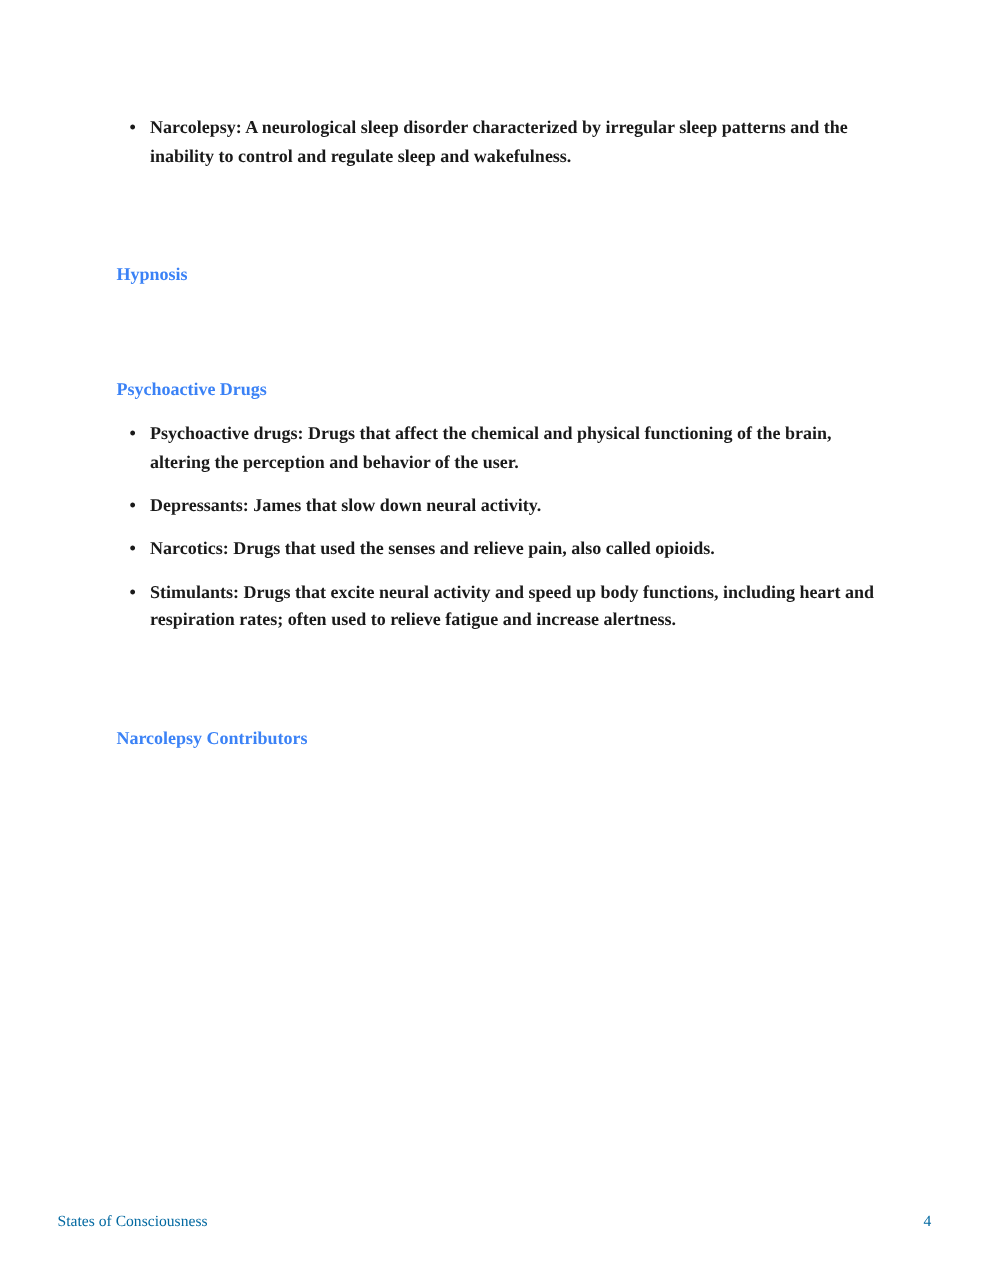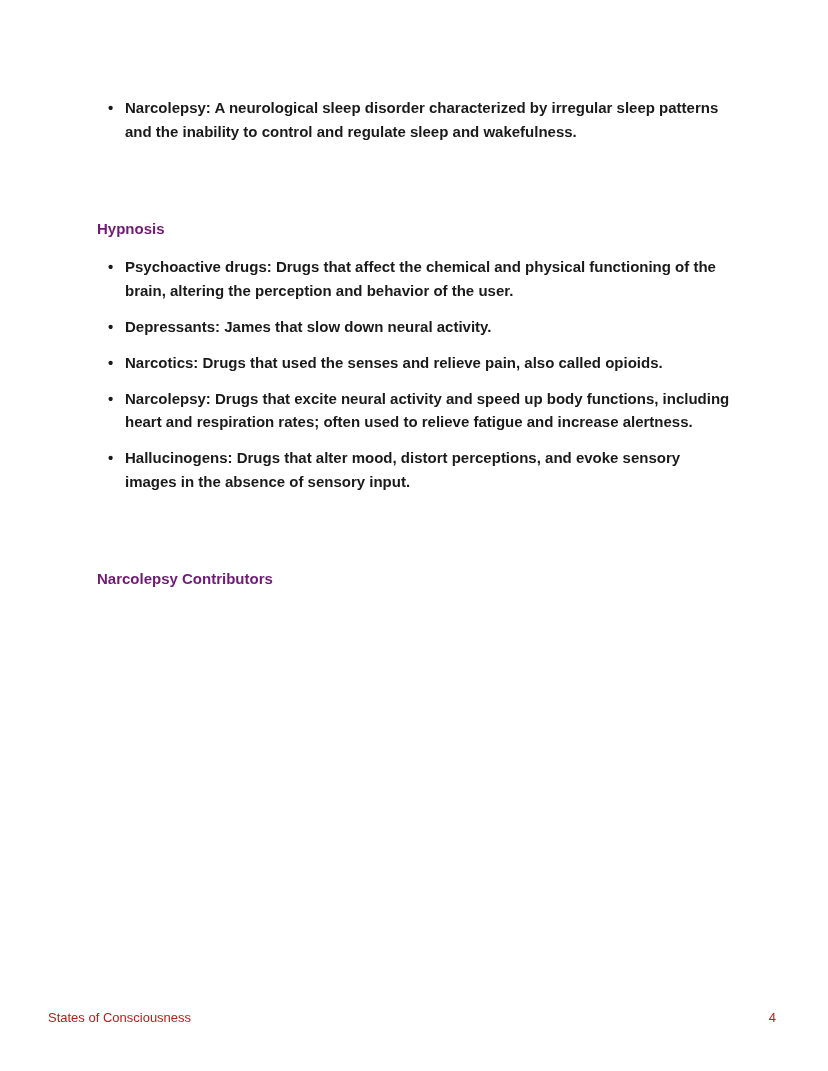--- a/index.html
+++ b/index.html
@@ -5,36 +5,36 @@
   html, body {
     margin: 0;
     padding: 0;
     background: #ffffff;
   }
   .page {
     position: relative;
     width: 824px;
     height: 1071px;
     background: #ffffff;
-    font-family: Liberation Sans, sans-serif;
+    font-family: Liberation Serif, serif;
     overflow: hidden;
   }
   .content {
     position: absolute;
     top: 96px;
     left: 97px;
     width: 638px;
     color: #1a1a1a;
   }
   .document-section { margin: 0; }
   .section-heading {
     font-size: 15px;
     line-height: 20px;
     font-weight: 700;
-    color: #701a75;
+    color: #3b82f6;
     margin: 76px 0 16px 0;
   }
   .bullet-list {
     list-style: none;
     margin: 0;
     padding: 0;
   }
   .bullet-item {
     position: relative;
     padding-left: 28px;
@@ -54,43 +54,43 @@
     position: absolute;
     left: 48px;
     right: 48px;
     top: 1010px;
     display: flex;
     justify-content: space-between;
     align-items: baseline;
     font-size: 13px;
     line-height: 16px;
     font-weight: 400;
-    color: #b91c1c;
+    color: #0369a1;
   }
 </style>
 </head>
 <body>
 
 <div class="page">
   <main class="content" id="content">
       <section class="document-section">
         <ul class="bullet-list">
           <li class="bullet-item">Narcolepsy: A neurological sleep disorder characterized by irregular sleep patterns and the inability to control and regulate sleep and wakefulness.</li>
         </ul>
       </section>
       <section class="document-section">
         <h2 class="section-heading">Hypnosis</h2>
       </section>
       <section class="document-section">
+        <h2 class="section-heading">Psychoactive Drugs</h2>
         <ul class="bullet-list">
           <li class="bullet-item">Psychoactive drugs: Drugs that affect the chemical and physical functioning of the brain, altering the perception and behavior of the user.</li>
           <li class="bullet-item">Depressants: James that slow down neural activity.</li>
           <li class="bullet-item">Narcotics: Drugs that used the senses and relieve pain, also called opioids.</li>
-          <li class="bullet-item">Narcolepsy: Drugs that excite neural activity and speed up body functions, including heart and respiration rates; often used to relieve fatigue and increase alertness.</li>
-          <li class="bullet-item">Hallucinogens: Drugs that alter mood, distort perceptions, and evoke sensory images in the absence of sensory input.</li>
+          <li class="bullet-item">Stimulants: Drugs that excite neural activity and speed up body functions, including heart and respiration rates; often used to relieve fatigue and increase alertness.</li>
         </ul>
       </section>
       <section class="document-section">
         <h2 class="section-heading">Narcolepsy Contributors</h2>
       </section>
     </main>
   <footer class="footer">
     <span>States of Consciousness</span>
     <span>4</span>
   </footer>

